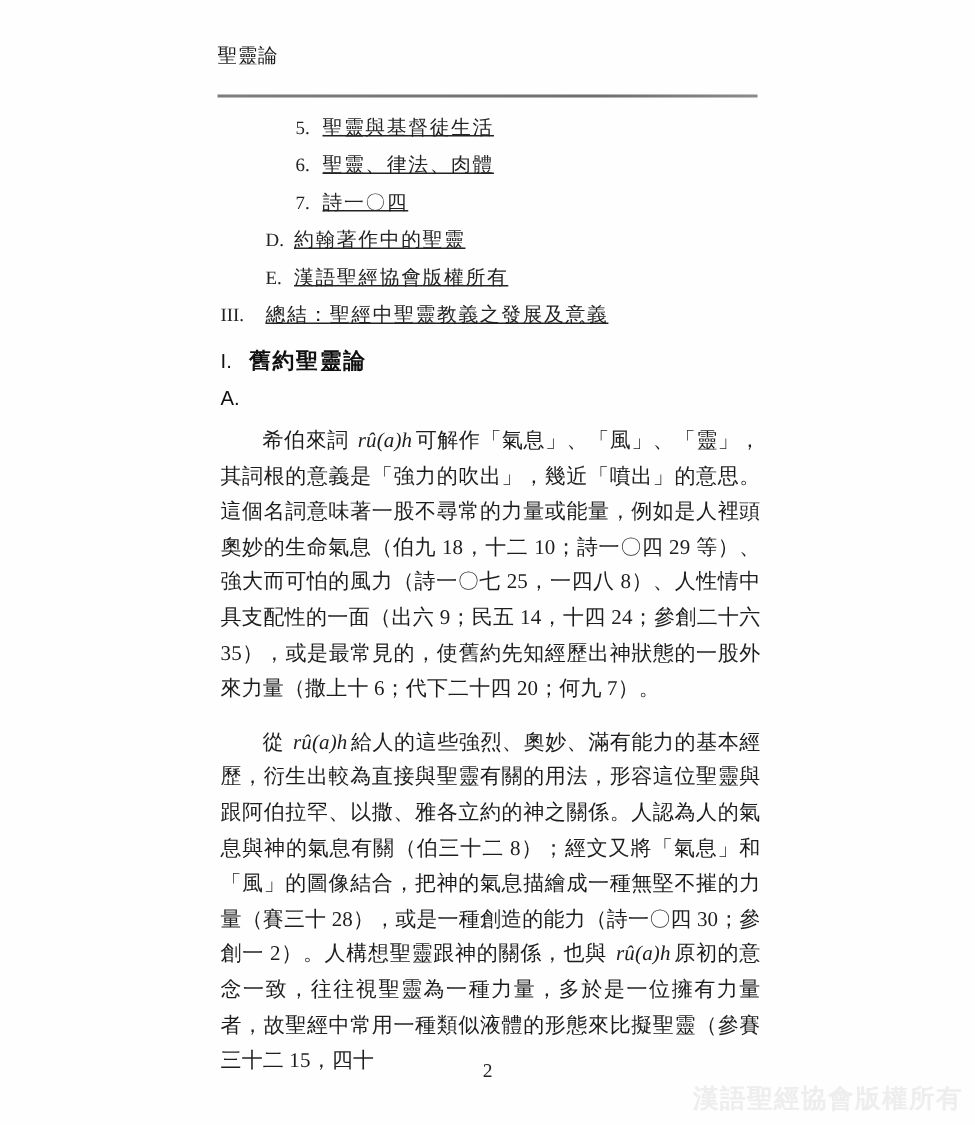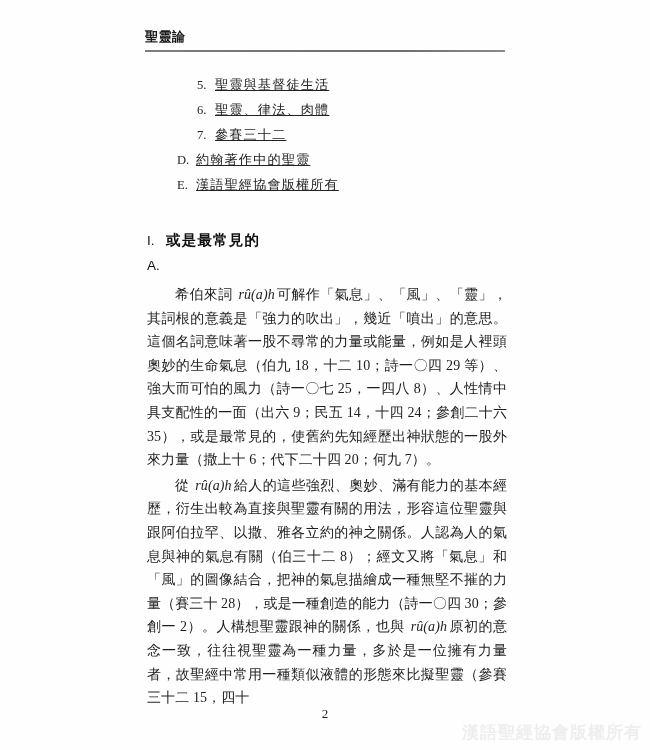--- a/index.html
+++ b/index.html
@@ -24,25 +24,25 @@
 
   
   .header {
     position: absolute;
     left: 145px;
     top: 30px;
     width: 360px;
   }
   .header-title {
     font-size: 13px;
-    font-weight: bold;
+    font-weight: normal;
     letter-spacing: 0.5px;
     color: #1b1b1b;
     line-height: 1.1;
-    padding-bottom: 6px;
+    padding-bottom: 19px;
   }
   .header-rule {
     height: 1.6px;
     background: linear-gradient(to right, #7d7d7d 0%, #6e6e6e 70%, #8b8b8b 100%);
     width: 360px;
   }
 
   
   .outline {
     position: absolute;
@@ -108,21 +108,21 @@
   .para {
     font-size: 14px;
     line-height: 23.6px;
     text-align: justify;
     text-justify: inter-ideograph;
     text-indent: 2em;
     margin: 0 0 0 0;
     color: #1d1d1d;
     letter-spacing: 0.1px;
   }
-  .para + .para { margin-top: 2px; }
+  .para + .para { margin-top: 12px; }
   .term {
     font-style: italic;
     font-family: "Liberation Serif", serif;
     padding: 0 2px;
   }
 
   
   .folio {
     position: absolute;
     top: 706px;
@@ -163,39 +163,43 @@
       <span class="toc-text">聖靈與基督徒生活</span>
     </div>
 
     <div class="toc-row lvl-num">
       <span class="toc-marker">6.</span>
       <span class="toc-text">聖靈、律法、肉體</span>
     </div>
 
     <div class="toc-row lvl-num">
       <span class="toc-marker">7.</span>
-      <span class="toc-text">參賽三十二</span>
+      <span class="toc-text">詩一〇四</span>
     </div>
 
     <div class="toc-row lvl-alpha">
       <span class="toc-marker">D.</span>
       <span class="toc-text">約翰著作中的聖靈</span>
     </div>
 
     <div class="toc-row lvl-alpha">
       <span class="toc-marker">E.</span>
       <span class="toc-text">漢語聖經協會版權所有</span>
     </div>
 
+    <div class="toc-row lvl-roman">
+      <span class="toc-marker">III.</span>
+      <span class="toc-text">總結：聖經中聖靈教義之發展及意義</span>
+    </div>
 
   </div>
 
   <div class="heading" id="heading-1">
     <span class="h-marker">I.</span>
-    <span>或是最常見的</span>
+    <span>舊約聖靈論</span>
   </div>
 
   <div class="heading" id="heading-a">
     <span class="h-marker">A.</span>
   </div>
 
   <div class="body-block">
 
     <p class="para"><span>希伯來詞 </span><span class="term">rû(a)h</span><span>可解作「氣息」、「風」、「靈」，其詞根的意義是「強力的吹出」，幾近「噴出」的意思。這個名詞意味著一股不尋常的力量或能量，例如是人裡頭奧妙的生命氣息（伯九 18，十二 10；詩一〇四 29 等）、強大而可怕的風力（詩一〇七 25，一四八 8）、人性情中具支配性的一面（出六 9；民五 14，十四 24；參創二十六 35），或是最常見的，使舊約先知經歷出神狀態的一股外來力量（撒上十 6；代下二十四 20；何九 7）。</span></p>
 

